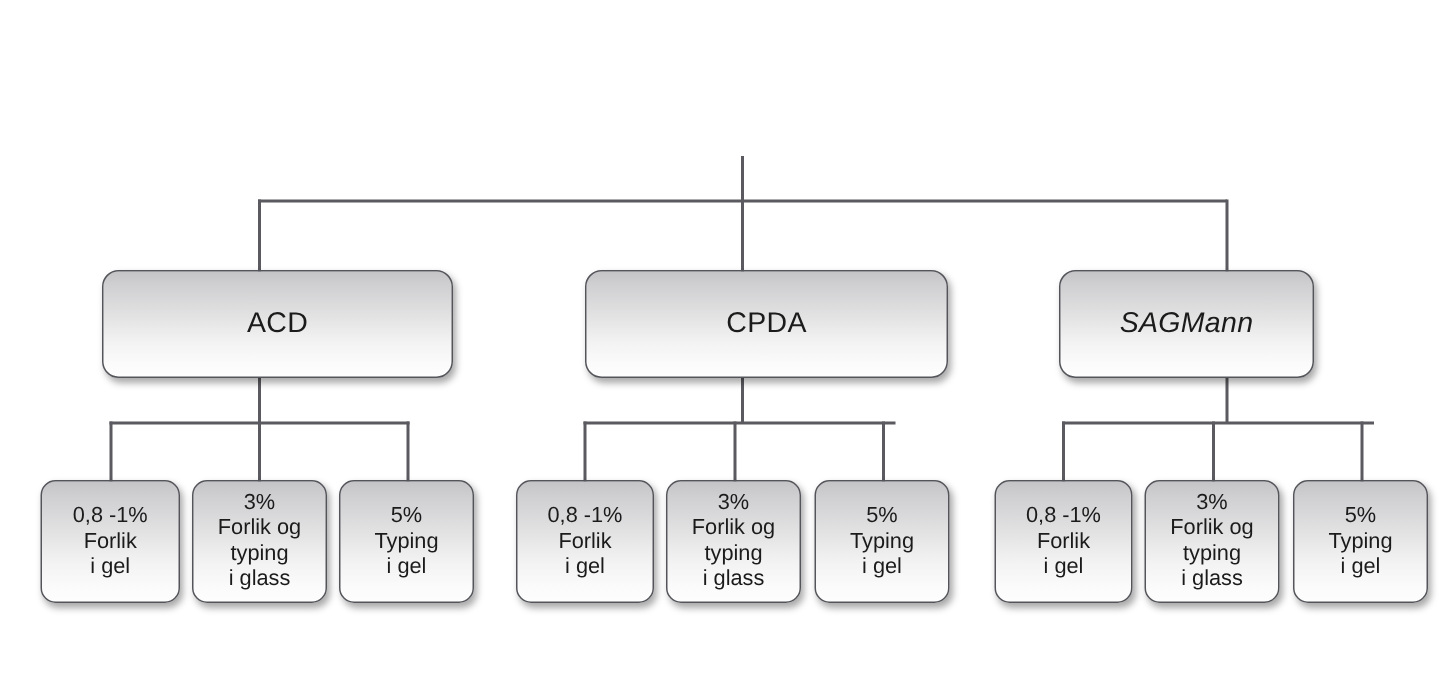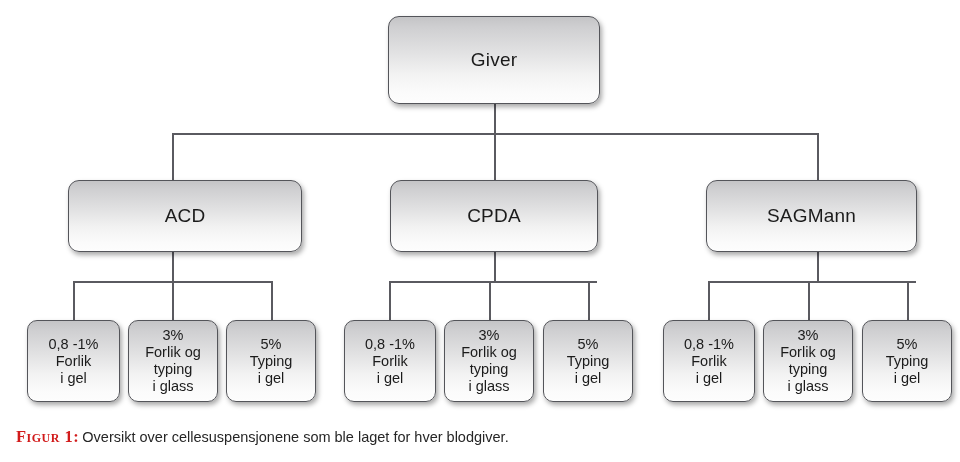--- a/index.html
+++ b/index.html
@@ -116,31 +116,28 @@
   <div class="line v" style="left:389px; top:281px; height:40px;"></div>
   <div class="line v" style="left:489px; top:281px; height:40px;"></div>
   <div class="line v" style="left:588px; top:281px; height:40px;"></div>
 
   <div class="line v" style="left:817px; top:252px; height:30px;"></div>
   <div class="line h" style="left:708px; top:281px; width:208px;"></div>
   <div class="line v" style="left:708px; top:281px; height:40px;"></div>
   <div class="line v" style="left:808px; top:281px; height:40px;"></div>
   <div class="line v" style="left:907px; top:281px; height:40px;"></div>
 
-  <div class="node root" style="left:388px; top:16px; width:212px; height:88px;">
-    <span class="label">Giver</span>
-  </div>
 
   <div class="node branch" style="left:68px; top:180px; width:234px; height:72px;">
     <span class="label">ACD</span>
   </div>
-  <div class="node branch" style="left:390px; top:180px; width:208px; height:72px;">
+  <div class="node branch" style="left:390px; top:180px; width:242px; height:72px;">
     <span class="label">CPDA</span>
   </div>
-  <div class="node branch" style="left:706px; top:180px; width:211px; height:72px;">
+  <div class="node branch" style="left:706px; top:180px; width:170px; height:72px;font-style:italic;">
     <span class="label">SAGMann</span>
   </div>
 
   <div class="node leaf" style="left:27px; top:320px; width:93px; height:82px;">
     <span class="label">0,8 -1%
 Forlik
 i gel</span>
   </div>
   <div class="node leaf" style="left:128px; top:320px; width:90px; height:82px;">
     <span class="label">3%
@@ -181,17 +178,14 @@
 Forlik og
 typing
 i glass</span>
   </div>
   <div class="node leaf" style="left:862px; top:320px; width:90px; height:82px;">
     <span class="label">5%
 Typing
 i gel</span>
   </div>
 
-  <div id="caption">
-    <span class="fig-label">Figur 1:</span><span class="cap-text">Oversikt over cellesuspensjonene som ble laget for hver blodgiver.</span>
-  </div>
 
 </div>
 
 </body></html>

